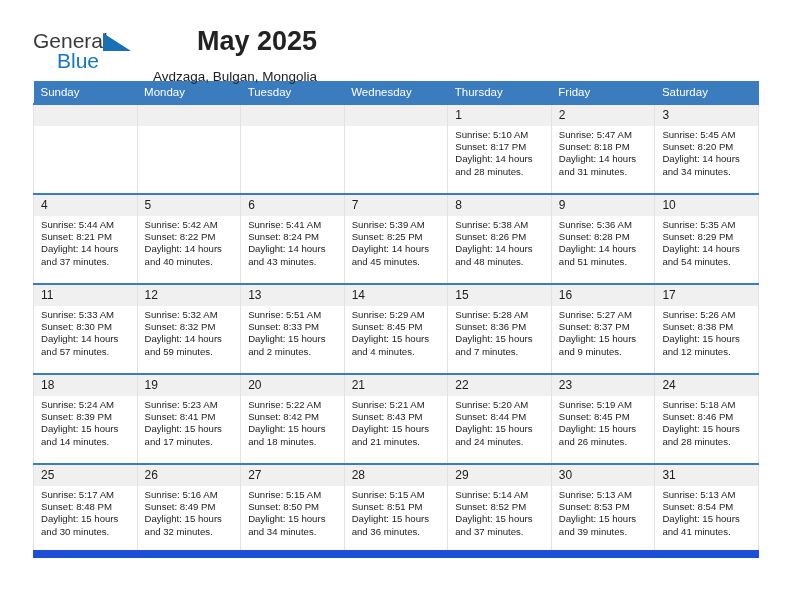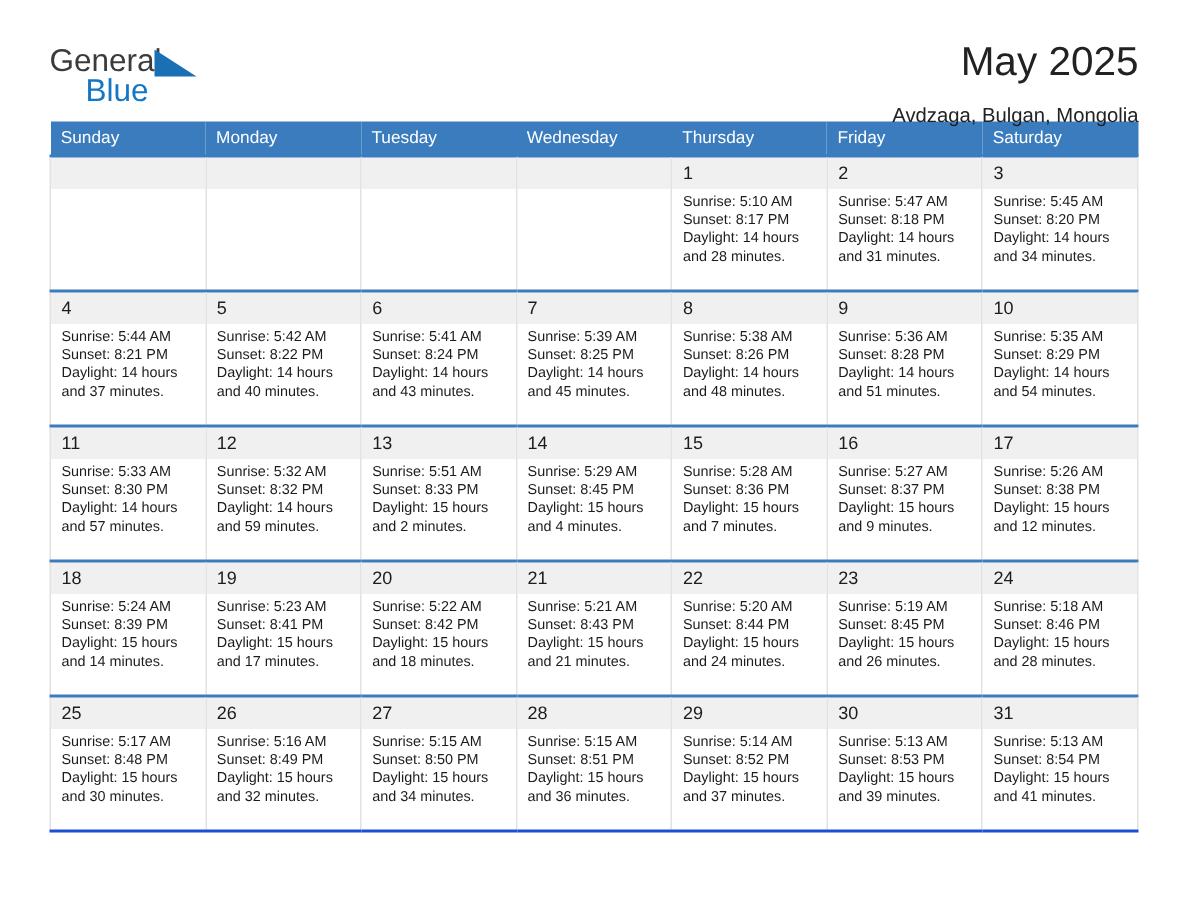--- a/index.html
+++ b/index.html
@@ -19,21 +19,20 @@
     width: 792px;
     height: 612px;
     box-sizing: border-box;
     padding: 0 33px;
   }
 
   
   .topbar {
     display: flex;
     align-items: flex-start;
-    justify-content: space-between;
     padding-top: 26px;
     height: 74px;
     box-sizing: border-box;
   }
   .logo {
     position: relative;
     width: 120px;
     height: 56px;
     flex: none;
   }
@@ -64,21 +63,21 @@
     border-top: 18px solid transparent;
   }
   .title-block {
     text-align: right;
     padding-top: 0px;
   }
   .cal-title {
     font-size: 27px;
     color: #222222;
     line-height: 30px;
-    font-weight: normal;
+    font-weight: bold;
     margin: 0;
   }
   .cal-subtitle {
     font-size: 13.5px;
     color: #222222;
     line-height: 18px;
     margin-top: 12px;
   }
 
   
@@ -105,21 +104,21 @@
     vertical-align: top;
     padding: 0;
     border-left: 1px solid #e2e2e2;
     border-right: 1px solid #e2e2e2;
     border-top: 2px solid #3a7cbe;
     border-bottom: none;
     background: #ffffff;
     box-sizing: border-box;
   }
   .calendar tr:last-child td {
-    border-bottom: 2px solid #1d4ed8;
+    border-bottom: 8px solid #1d4ed8;
     margin-top: 25px;
   }
   .daynum {
     display: block;
     background: #f0f0f0;
     font-size: 12px;
     color: #1c1c1c;
     padding: 4px 0 4px 7px;
     height: 21px;
     box-sizing: border-box;

